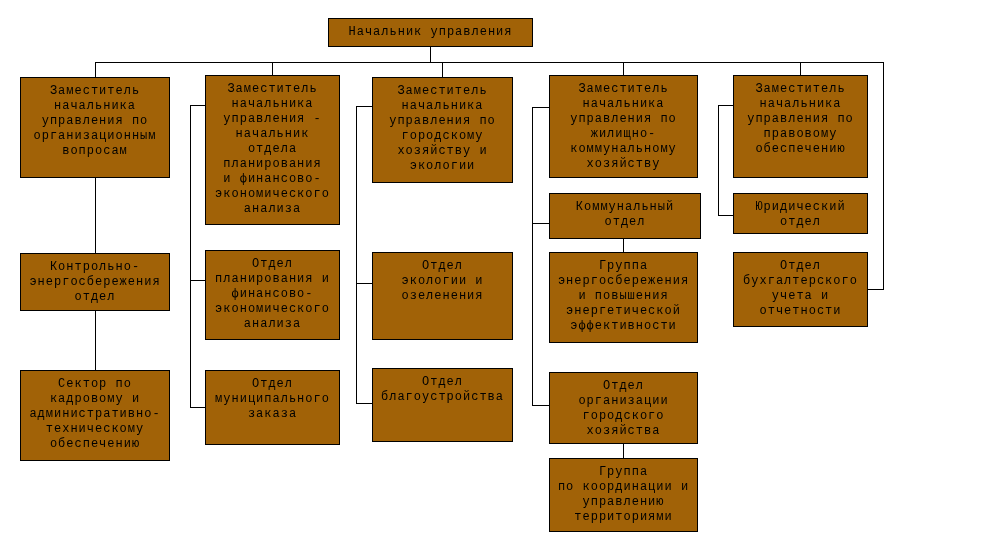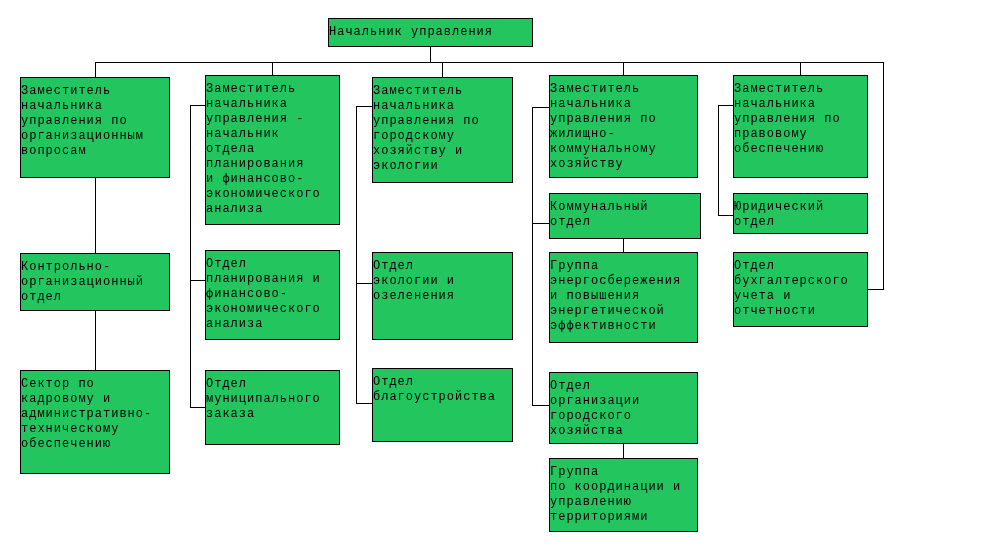--- a/index.html
+++ b/index.html
@@ -19,35 +19,35 @@
     position: absolute;
     left: 0;
     top: 0;
     width: 987px;
     height: 544px;
   }
   .node {
     position: absolute;
     box-sizing: border-box;
     border: 1px solid #000000;
-    background: #22c55e;
+    background: #a16207;
     color: #000000;
     font-size: 12px;
     line-height: 15px;
     letter-spacing: 1px;
-    text-align: left;
+    text-align: center;
     white-space: pre-line;
     padding-top: 6px;
     overflow: hidden;
   }
   
   .n-head { left: 328px; top: 18px;  width: 205px; height: 29px;  }
   .n-a1   { left: 20px;  top: 77px;  width: 150px; height: 101px; }
   .n-a2   { left: 20px;  top: 253px; width: 150px; height: 58px;  }
-  .n-a3   { left: 20px;  top: 370px; width: 150px; height: 104px;  }
+  .n-a3   { left: 20px;  top: 370px; width: 150px; height: 91px;  }
   .n-b1   { left: 205px; top: 75px;  width: 135px; height: 150px; }
   .n-b2   { left: 205px; top: 250px; width: 135px; height: 90px;  }
   .n-b3   { left: 205px; top: 370px; width: 135px; height: 75px;  }
   .n-c1   { left: 372px; top: 77px;  width: 141px; height: 106px; }
   .n-c2   { left: 372px; top: 252px; width: 141px; height: 88px;  }
   .n-c3   { left: 372px; top: 368px; width: 141px; height: 74px;  }
   .n-d1   { left: 549px; top: 75px;  width: 149px; height: 103px; }
   .n-d2   { left: 549px; top: 193px; width: 152px; height: 46px;  }
   .n-d3   { left: 549px; top: 252px; width: 149px; height: 91px;  }
   .n-d4   { left: 549px; top: 372px; width: 149px; height: 72px;  }
@@ -93,21 +93,21 @@
   </svg>
 
   <div class="node n-head">Начальник управления</div>
 
   <div class="node n-a1">Заместитель
 начальника
 управления по
 организационным
 вопросам</div>
   <div class="node n-a2">Контрольно-
-организационный
+энергосбережения
 отдел</div>
   <div class="node n-a3">Сектор по
 кадровому и
 административно-
 техническому
 обеспечению</div>
 
   <div class="node n-b1">Заместитель
 начальника
 управления -

